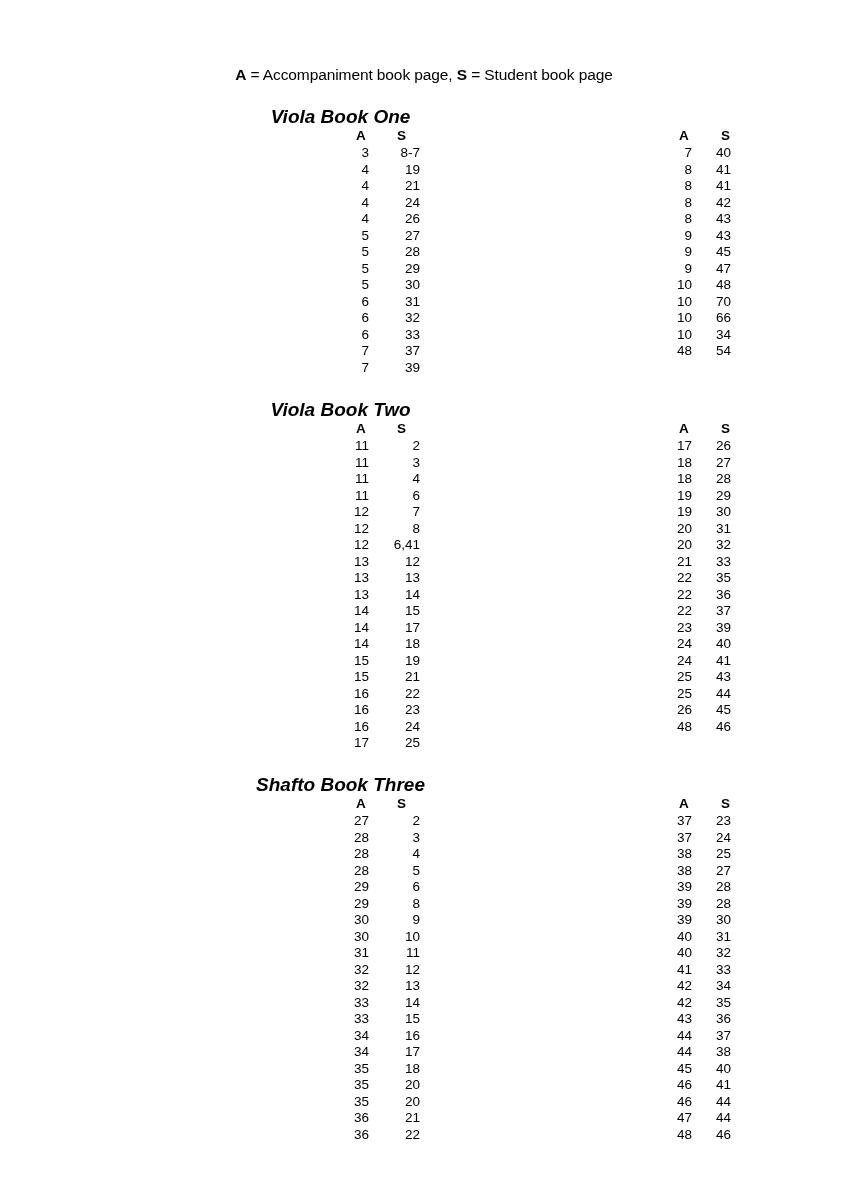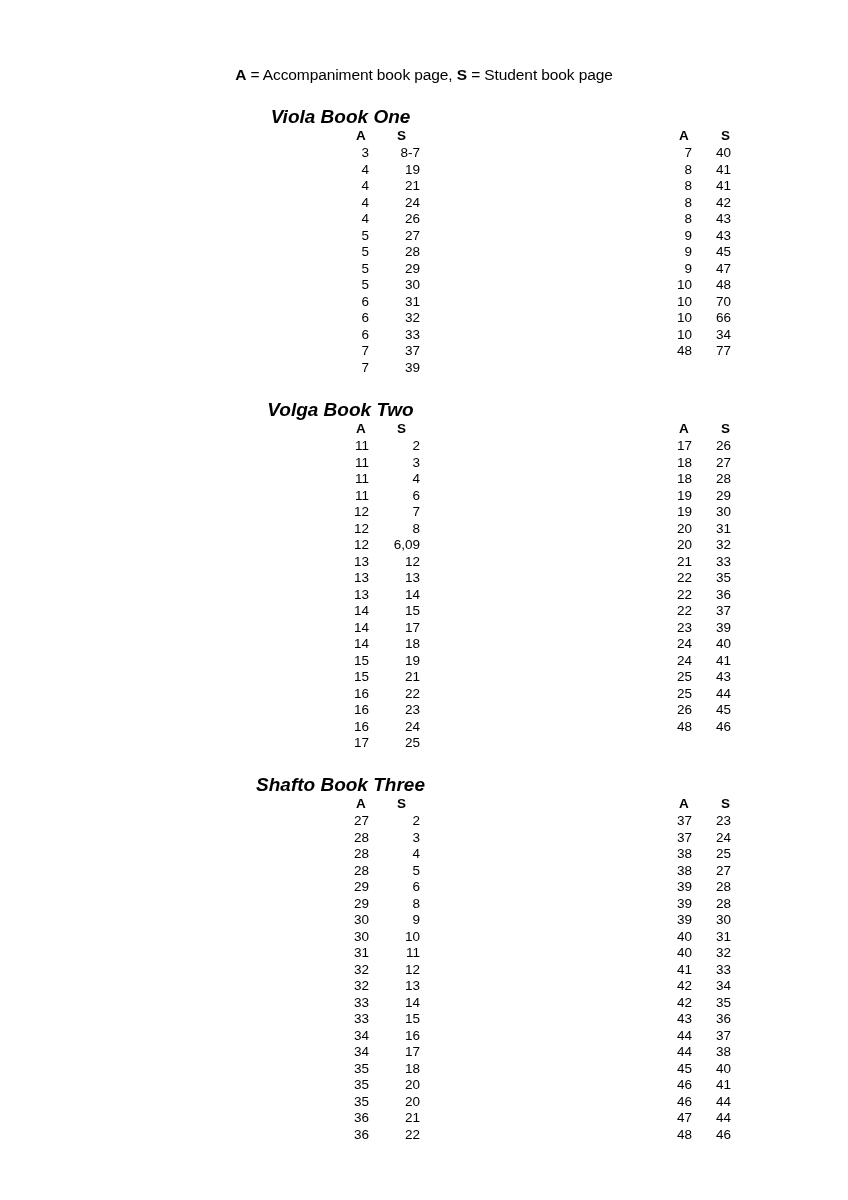--- a/index.html
+++ b/index.html
@@ -188,26 +188,26 @@
           <div class="s">66</div>
         </div>
         <div class="row">
           <div class="lead"><span class="dots">................................................................................................................................................................</span><span class="title">My dog Dandy</span></div>
           <div class="a"><span>10</span></div>
           <div class="s">34</div>
         </div>
         <div class="row">
           <div class="lead"><span class="dots">................................................................................................................................................................</span><span class="title">Major scales</span></div>
           <div class="a"><span>48</span></div>
-          <div class="s">77</div>
+          <div class="s">54</div>
         </div>
       </div>
     </div>
     <div class="book" style="top: 399px;">
-      <div class="book-title">Volga Book Two</div>
+      <div class="book-title">Viola Book Two</div>
       <div class="col left">
         <div class="col-head">
           <span class="ha">A</span>
           <span class="hs">S</span>
         </div>
         <div class="row">
           <div class="lead"><span class="dots">................................................................................................................................................................</span><span class="title">Boil ’em cabbage down</span></div>
           <div class="a"><span>11</span></div>
           <div class="s">2</div>
         </div>
@@ -232,21 +232,21 @@
           <div class="s">7</div>
         </div>
         <div class="row">
           <div class="lead"><span class="dots">................................................................................................................................................................</span><span class="title">Bell song</span></div>
           <div class="a"><span>12</span></div>
           <div class="s">8</div>
         </div>
         <div class="row">
           <div class="lead"><span class="dots">................................................................................................................................................................</span><span class="title">Frère Jacques</span></div>
           <div class="a"><span>12</span></div>
-          <div class="s">6,09</div>
+          <div class="s">6,41</div>
         </div>
         <div class="row">
           <div class="lead"><span class="dots">................................................................................................................................................................</span><span class="title">Baa, baa, black sheep</span></div>
           <div class="a"><span>13</span></div>
           <div class="s">12</div>
         </div>
         <div class="row">
           <div class="lead"><span class="dots">................................................................................................................................................................</span><span class="title">Clock canon</span></div>
           <div class="a"><span>13</span></div>
           <div class="s">13</div>

